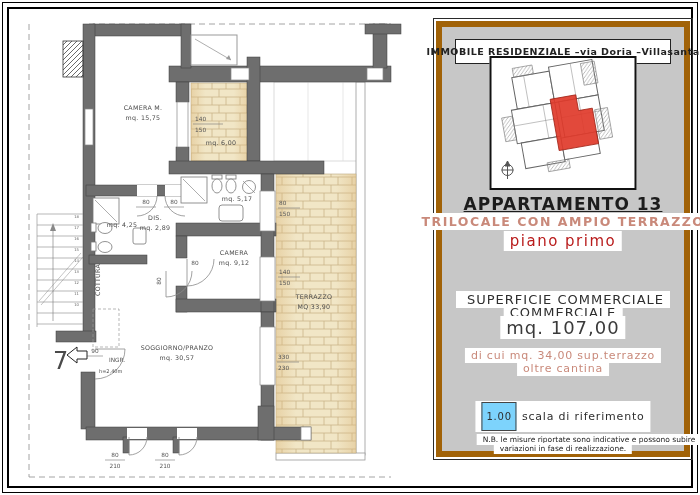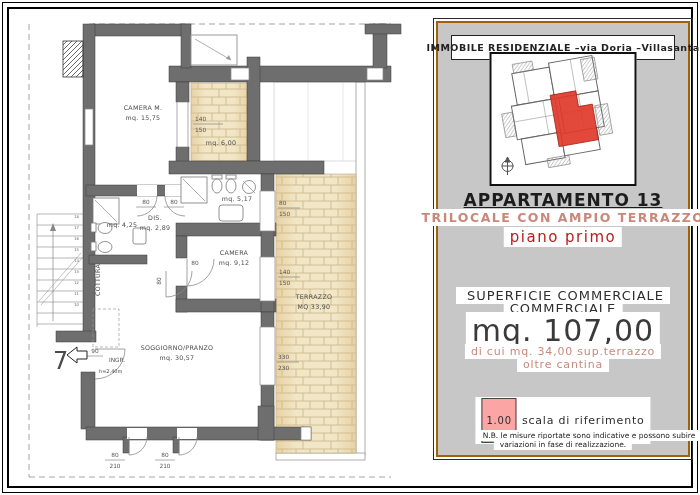--- a/index.html
+++ b/index.html
@@ -3,39 +3,39 @@
 <meta charset="utf-8">
 <style>
   html,body{margin:0;padding:0;background:#e8e8e8;}
   #page{position:relative;width:700px;height:495px;background:#fff;overflow:hidden;
         font-family:"DejaVu Sans","Liberation Sans",sans-serif;}
   #frame-outer{position:absolute;left:2px;top:2px;right:2px;bottom:2px;border:1px solid #000;}
   #frame-inner{position:absolute;left:7px;top:7px;right:7px;bottom:7px;border:2px solid #000;}
   #plan-svg{position:absolute;left:9px;top:9px;}
   
   #panel{position:absolute;left:436px;top:21px;width:254px;height:436px;box-sizing:border-box;
-         background:#c7c7c7;border:2px solid #a16207;outline:1px solid #2a2a2a;outline-offset:2px;}
+         background:#c7c7c7;border:6px solid #a16207;outline:1px solid #2a2a2a;outline-offset:2px;}
   .strip{position:absolute;left:50%;transform:translateX(-50%);white-space:nowrap;
          background:#fff;padding:1px 6px;color:#2e2e2e;}
   .bare{position:absolute;left:50%;transform:translateX(-50%);white-space:nowrap;color:#1c1c1c;}
   #hdr{position:absolute;top:12px;left:13px;right:13px;height:23px;background:#fff;border:1px solid #222;
        display:flex;align-items:center;justify-content:center;font-size:9.5px;font-weight:600;
        letter-spacing:.5px;color:#222;white-space:nowrap;}
   #keyplan{position:absolute;top:29px;left:50%;transform:translateX(-50%);width:143px;height:130px;
            background:#fff;border:2px solid #111;}
   #apt{top:167px;font-size:17px;font-weight:700;letter-spacing:1px;text-decoration:underline;}
   #typ{top:186px;font-size:12.5px;letter-spacing:1.5px;color:#c9897a;font-weight:600;}
   #flr{top:204px;font-size:15px;letter-spacing:1.5px;color:#b91c1c;}
   #s1{top:264px;font-size:13px;letter-spacing:1px;font-weight:500;padding-left:11px;}
   #s2{top:277px;font-size:13px;letter-spacing:1px;font-weight:500;}
-  #sval{top:289px;font-size:30px;letter-spacing:1px;color:#3a3a3a;}
+  #sval{top:289px;font-size:18px;letter-spacing:1px;color:#3a3a3a;}
   #d1{top:321px;font-size:11px;letter-spacing:.8px;color:#c9897a;}
   #d2{top:334px;font-size:11px;letter-spacing:.8px;color:#c9897a;}
   #scaleRow{top:374px;font-size:11px;letter-spacing:.8px;display:flex;align-items:center;gap:5px;}
-  #scaleBox{border:1px solid #444;padding:16px 4px;font-size:10px;background:#fca5a5;}
+  #scaleBox{border:1px solid #444;padding:8px 4px;font-size:10px;background:#7dd3fc;}
   #n1{top:407px;font-size:7.5px;color:#222;margin-left:26px;}
   #n2{top:416px;font-size:7.5px;color:#222;}
   text{font-family:"DejaVu Sans","Liberation Sans",sans-serif;fill:#4a4a4a;}
   .rlab{font-size:6.3px;letter-spacing:.3px;}
   .dim{font-size:5.8px;fill:#555;}
   .tiny{font-size:3.8px;fill:#666;}
 </style>
 </head>
 <body>
 

